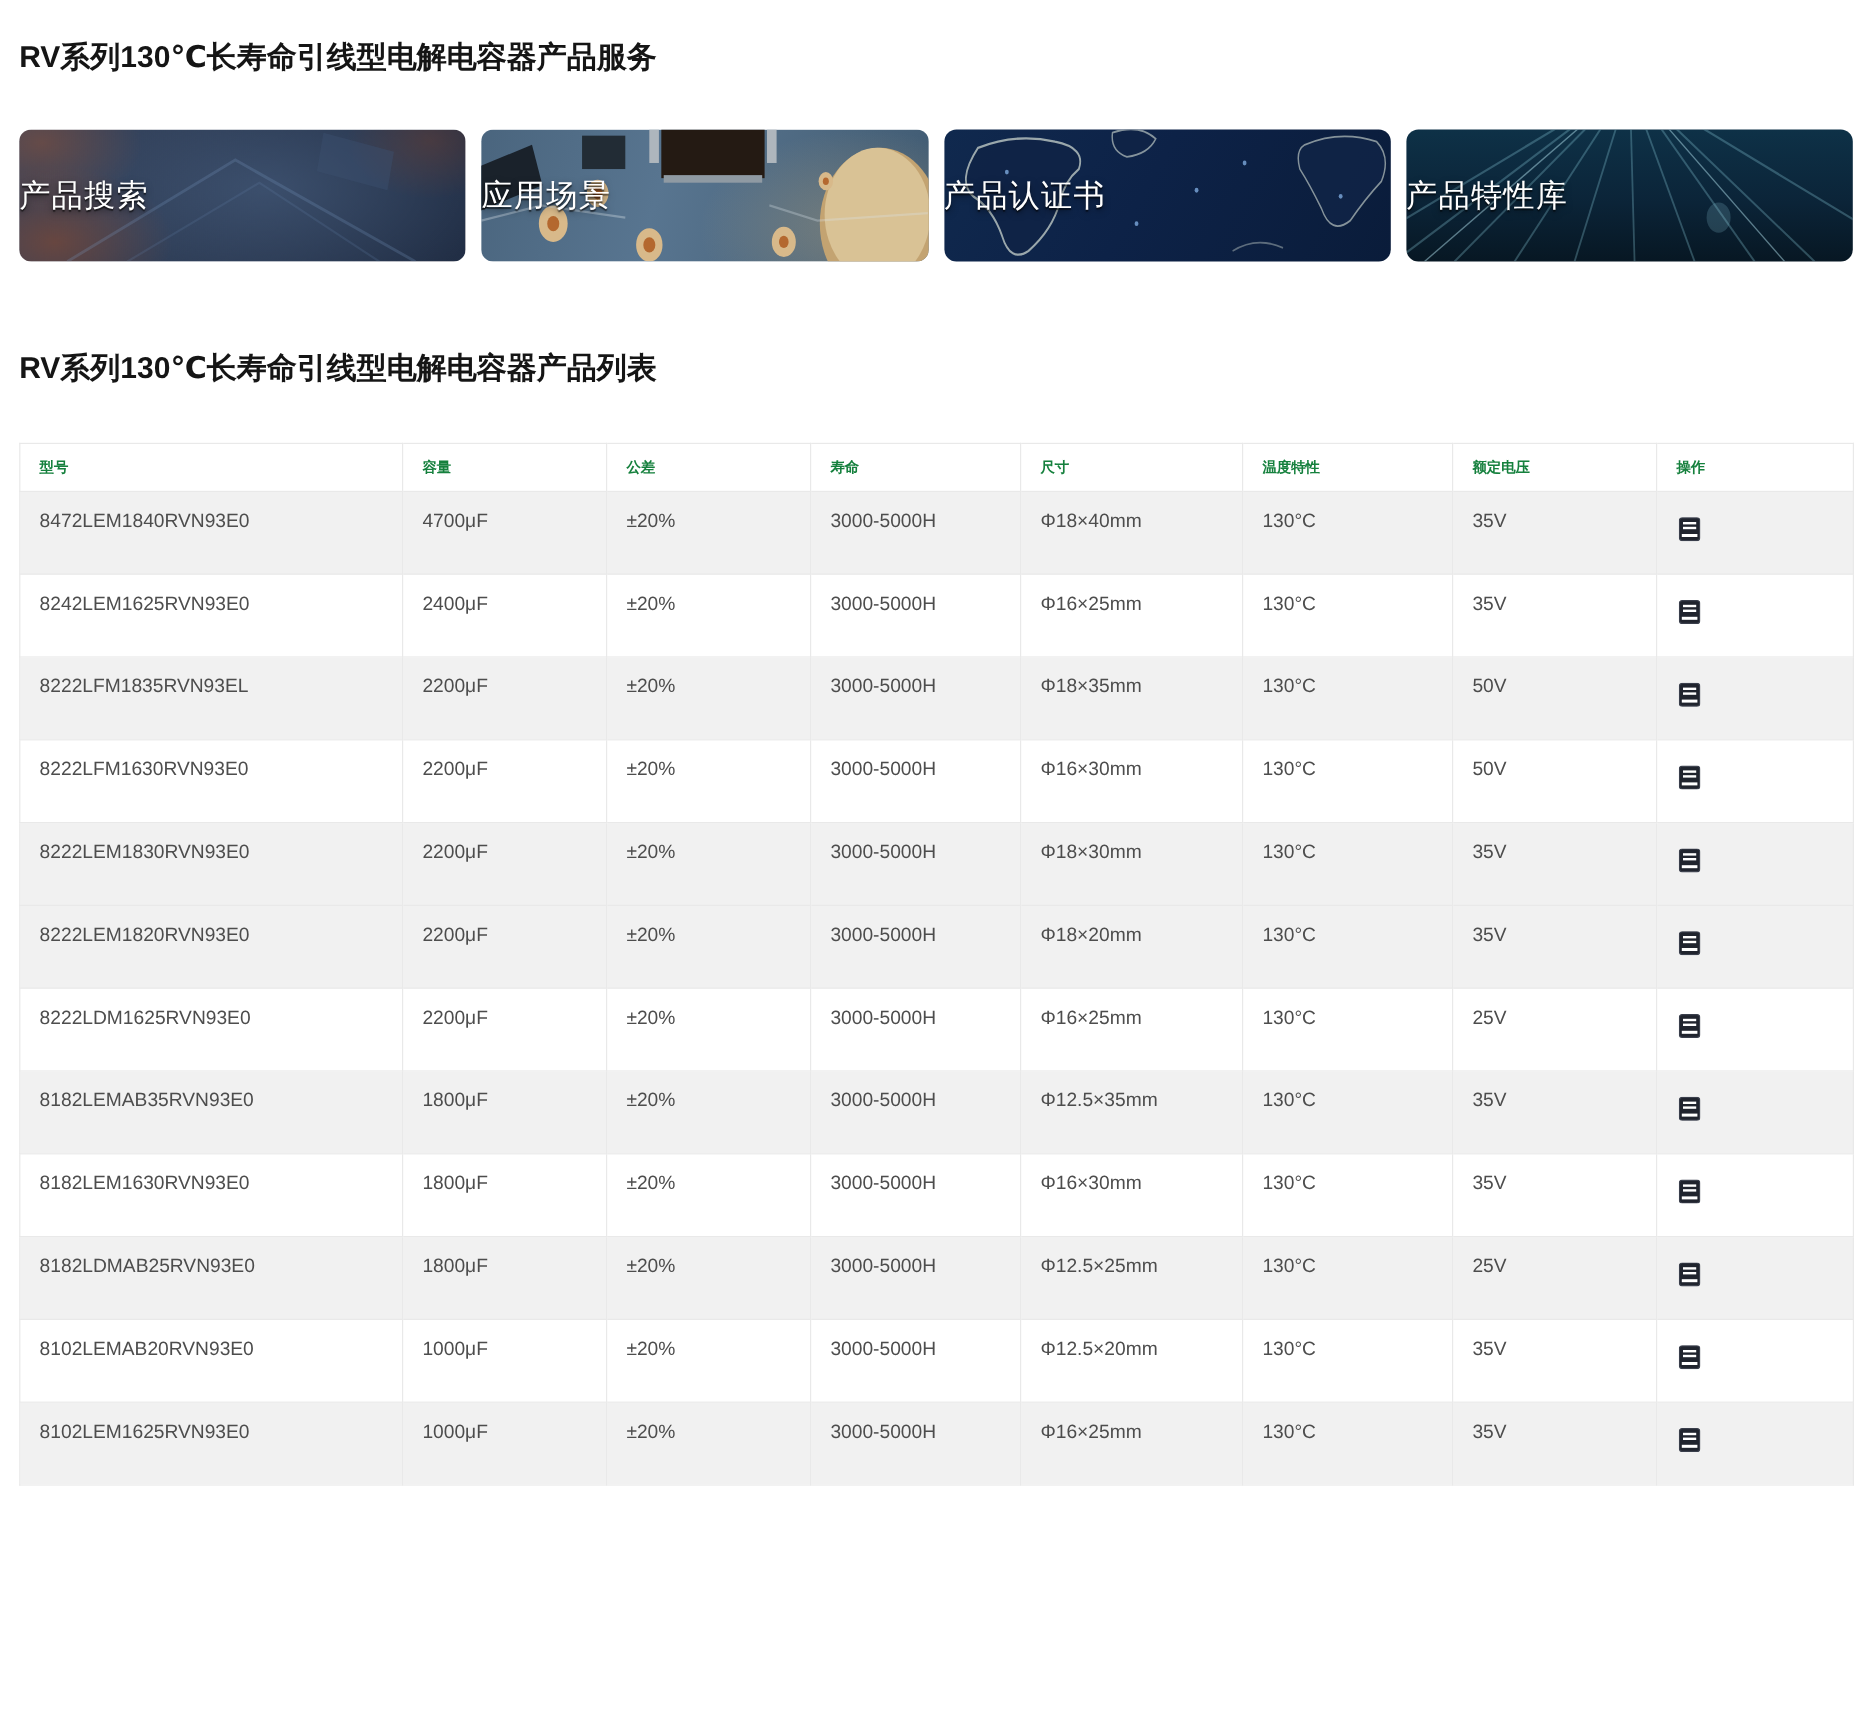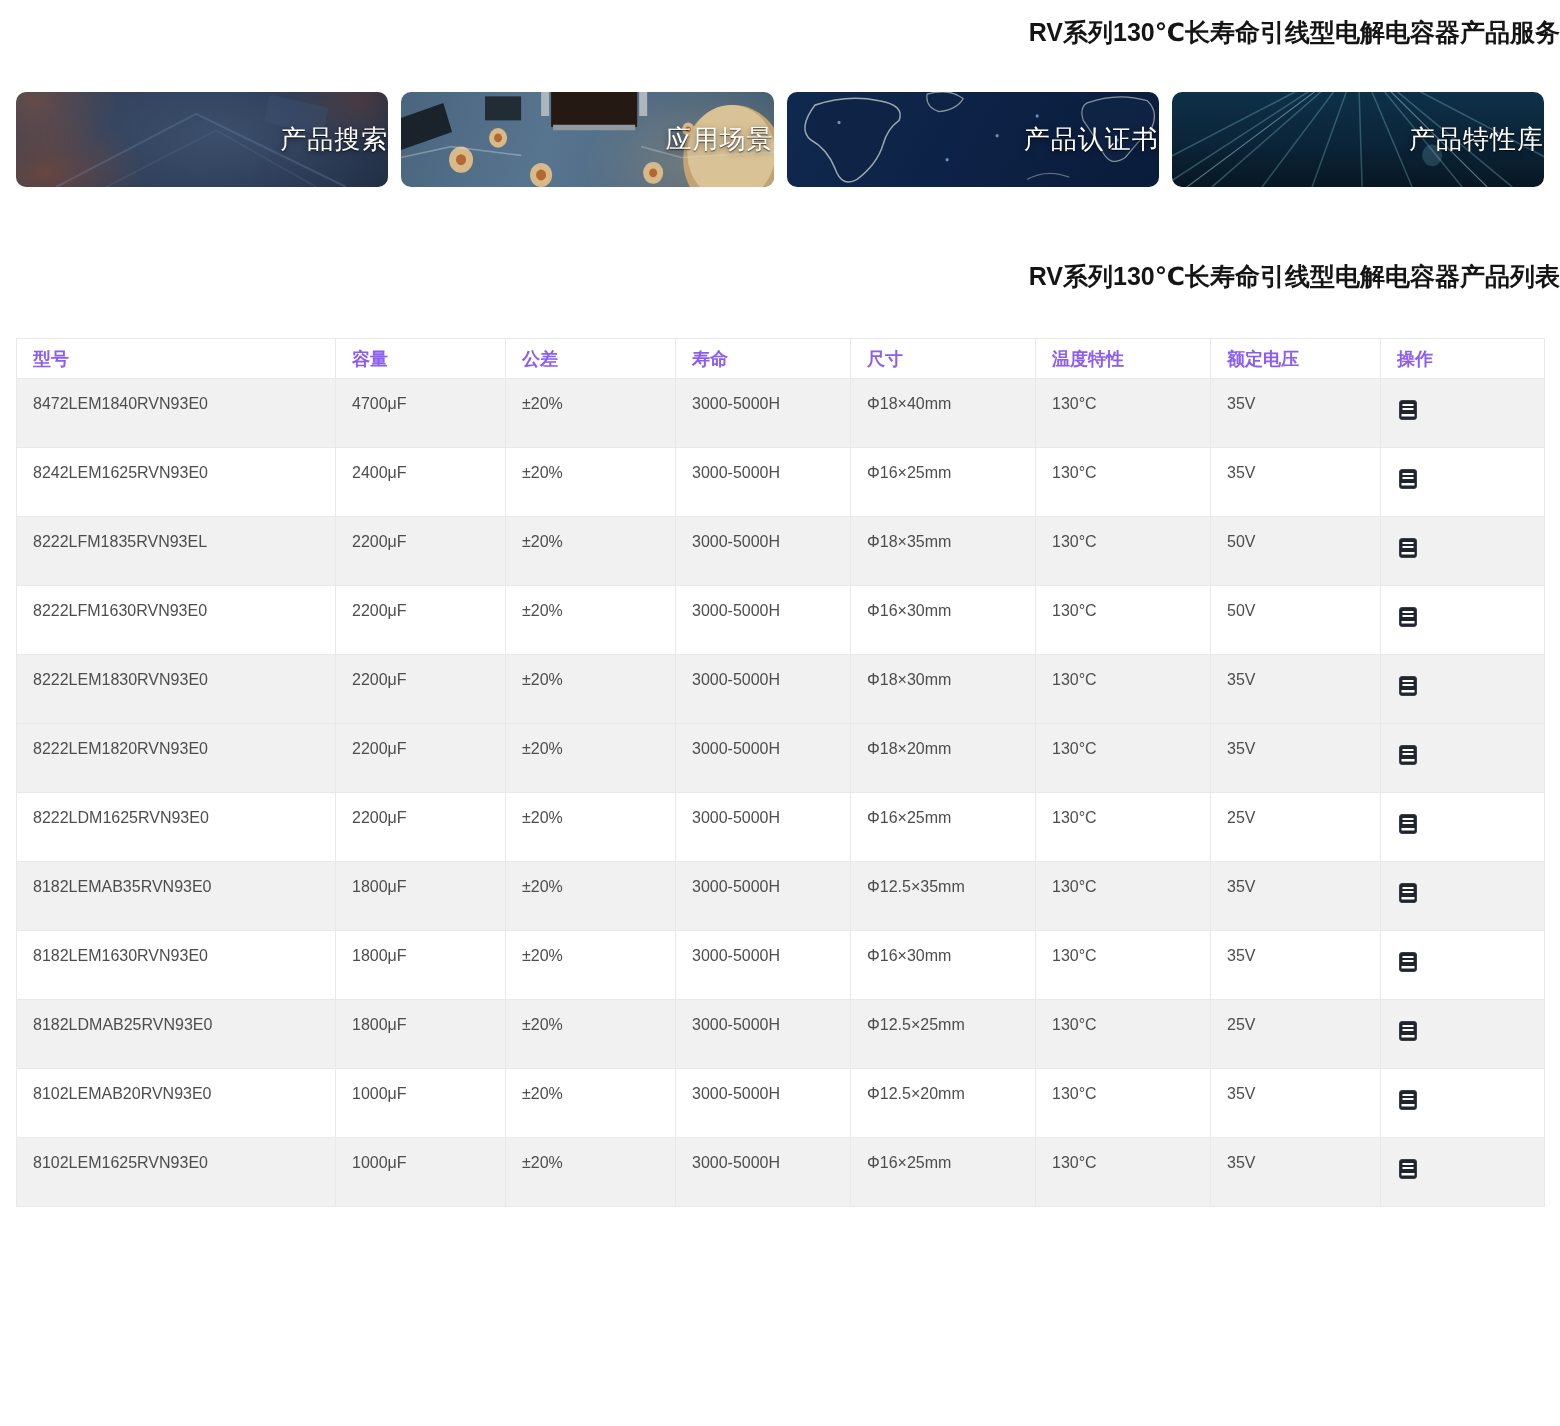--- a/index.html
+++ b/index.html
@@ -4,34 +4,34 @@
 <style>
   html,body{margin:0;padding:0;background:#fff;}
   body{
     width:1560px;min-height:1426px;
     font-family:"Liberation Sans","DejaVu Sans",sans-serif;
     color:#4d4d4d;
   }
   .page{width:1560px;}
 
   h1.page-title, h2.list-title{
-    text-align:right;font-size:25px;line-height:32px;
-    font-weight:700;color:#151515;margin:0;
+    text-align:left;font-size:25px;line-height:32px;
+    font-weight:700;color:#151515;margin:16px;
   }
   h1.page-title{padding-top:16px;}
   h2.list-title{margin-top:73px;}
 
   
   .cards{
     display:flex;gap:13px;
     margin:44px 16px 0 16px;
   }
   .card{
-    position:relative;flex:1;height:95px;border-radius:10px;overflow:hidden;
-    display:flex;align-items:center;justify-content:flex-end;cursor:pointer;
+    position:relative;flex:1;height:110px;border-radius:10px;overflow:hidden;
+    display:flex;align-items:center;justify-content:flex-start;cursor:pointer;
   }
   .card-bg{position:absolute;inset:0;width:100%;height:100%;}
   .card-label{
     position:relative;z-index:2;color:#fff;font-size:26px;font-weight:500;
     letter-spacing:1px;
     text-shadow:0 2px 6px rgba(0,0,0,.5), 0 1px 1px rgba(0,0,0,.6);
   }
   .card.c1{
     background:
       radial-gradient(140px 90px at 8% 85%, rgba(148,76,45,.55), transparent 70%),
@@ -57,21 +57,21 @@
     margin:46px 16px 0 16px;
     width:1528px;table-layout:fixed;border-collapse:collapse;
     font-size:16px;
   }
   .product-table th,.product-table td{
     border:1px solid #e9e9e9;box-sizing:border-box;
     text-align:left;background:#fff;
   }
   .product-table th{
     height:40px;padding:0 16px;vertical-align:middle;
-    font-weight:700;color:#8b5cf6;font-size:18px;
+    font-weight:700;color:#15803d;font-size:12px;
   }
   .product-table td{
     height:69px;padding:16px 16px 0 16px;vertical-align:top;
     color:#4d4d4d;
     white-space:nowrap;overflow:hidden;
   }
   tr.stripe td{background:#f1f1f1;}
 
   col.c-model{width:319px;}
   col.c-cap{width:170px;}

